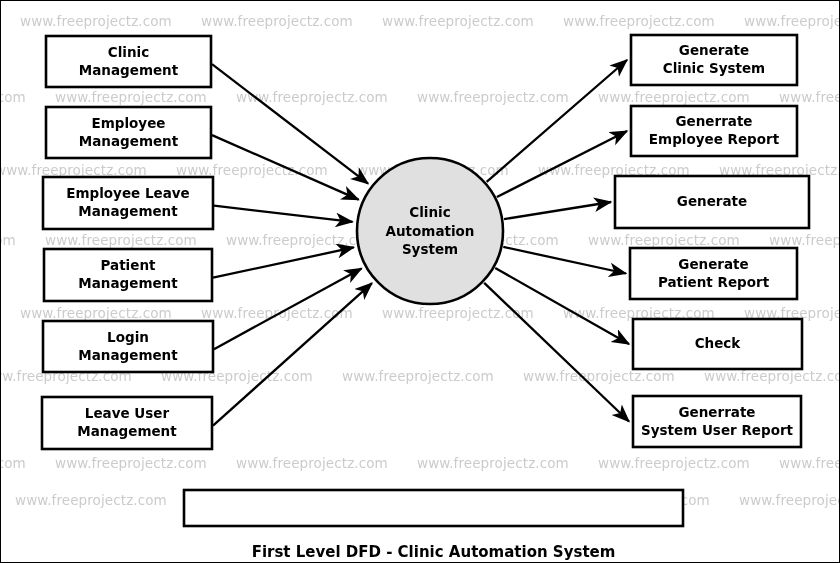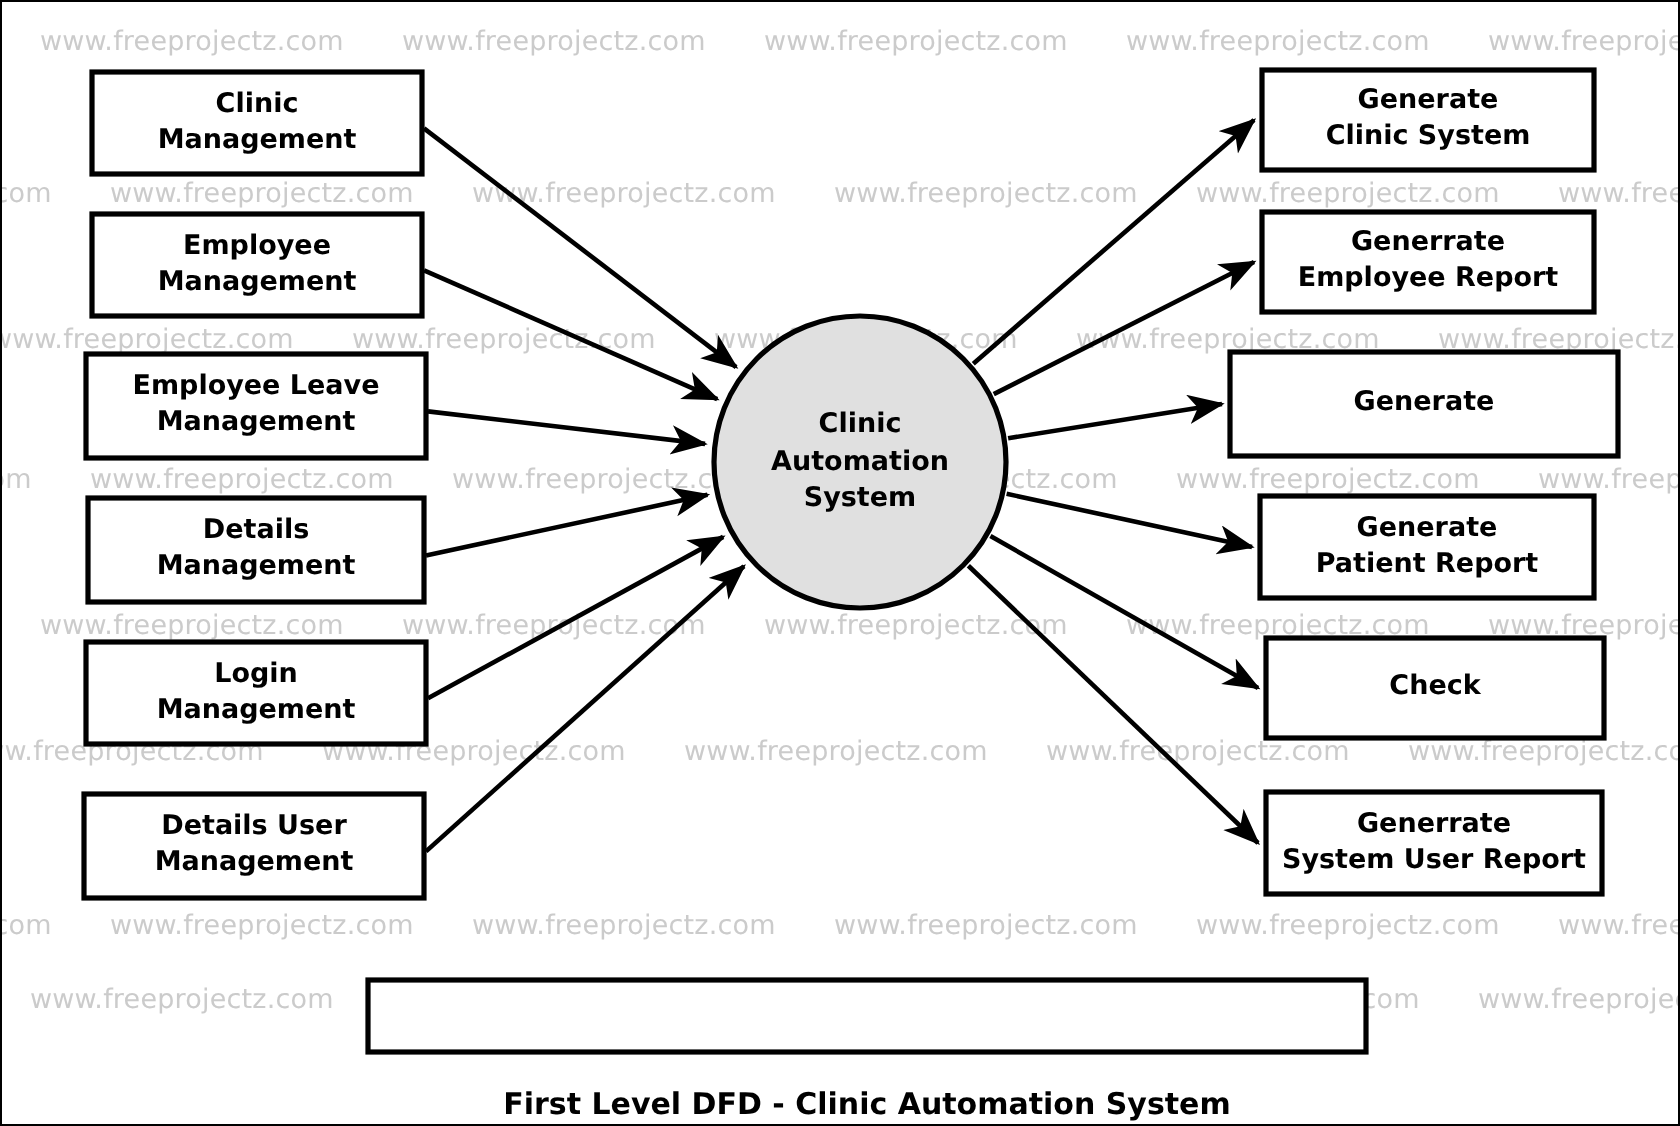--- a/index.html
+++ b/index.html
@@ -205,29 +205,29 @@
       </div>
       <div class="node-label" style="left: 45px; top: 106px; width: 167px; height: 53px; align-items: center;">
         <span class="l1">Employee</span>
         <span class="l2">Management</span>
       </div>
       <div class="node-label" style="left: 42px; top: 176px; width: 172px; height: 54px;">
         <span class="l1">Employee Leave</span>
         <span class="l2">Management</span>
       </div>
       <div class="node-label" style="left: 43px; top: 248px; width: 170px; height: 54px;">
-        <span class="l1">Details</span>
+        <span class="l1">Patient</span>
         <span class="l2">Management</span>
       </div>
       <div class="node-label" style="left: 42px; top: 320px; width: 172px; height: 53px;">
         <span class="l1">Login</span>
         <span class="l2">Management</span>
       </div>
       <div class="node-label" style="left: 41px; top: 396px; width: 172px; height: 54px;">
-        <span class="l1">Details User</span>
+        <span class="l1">Leave User</span>
         <span class="l2">Management</span>
       </div>
       <div class="node-label" style="left: 630px; top: 34px; width: 168px; height: 52px;">
         <span class="l1">Generate</span>
         <span class="l2">Clinic System</span>
       </div>
       <div class="node-label" style="left: 630px; top: 105px; width: 168px; height: 52px;">
         <span class="l1">Generrate</span>
         <span class="l2">Employee Report</span>
       </div>

